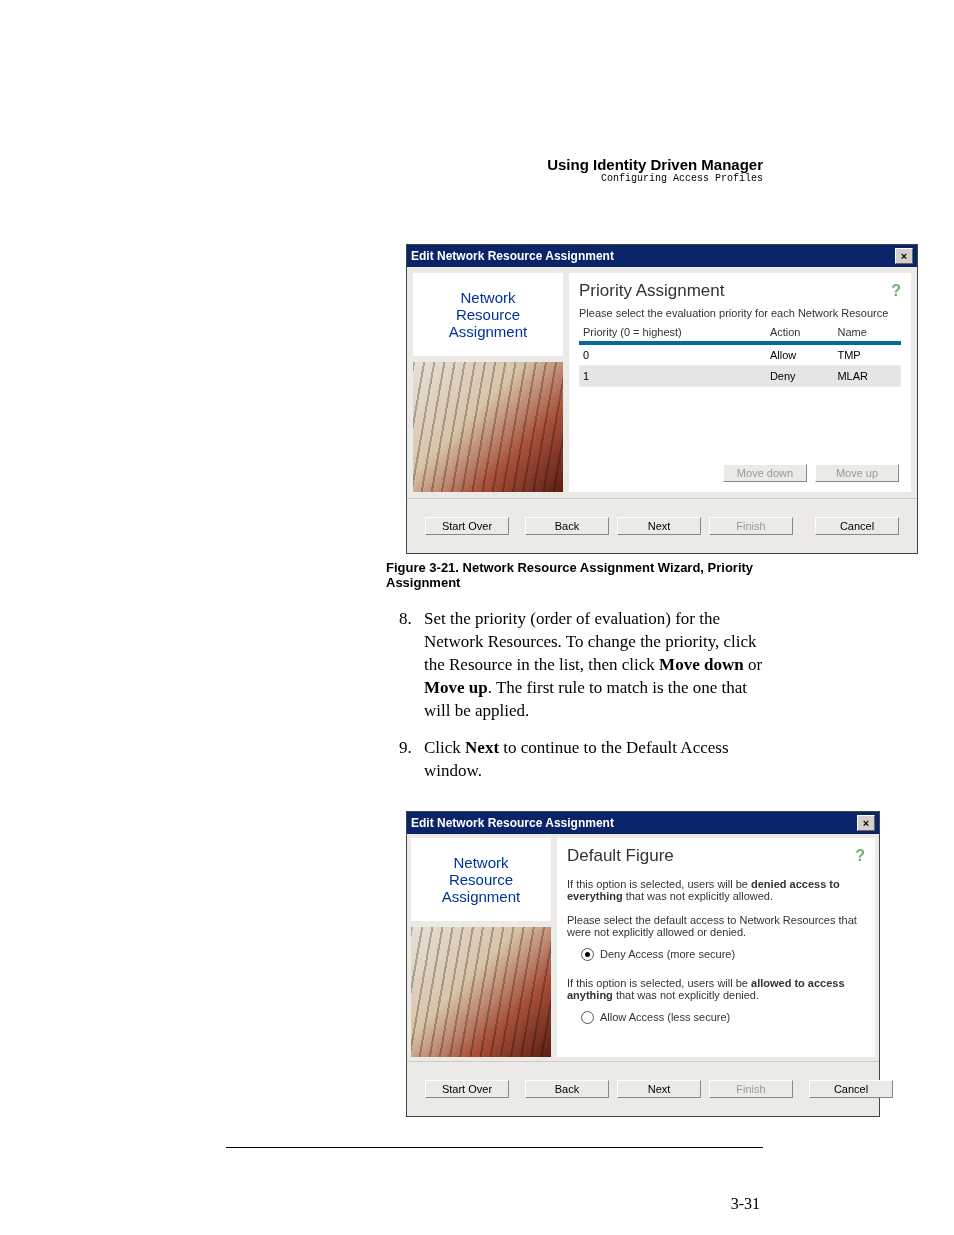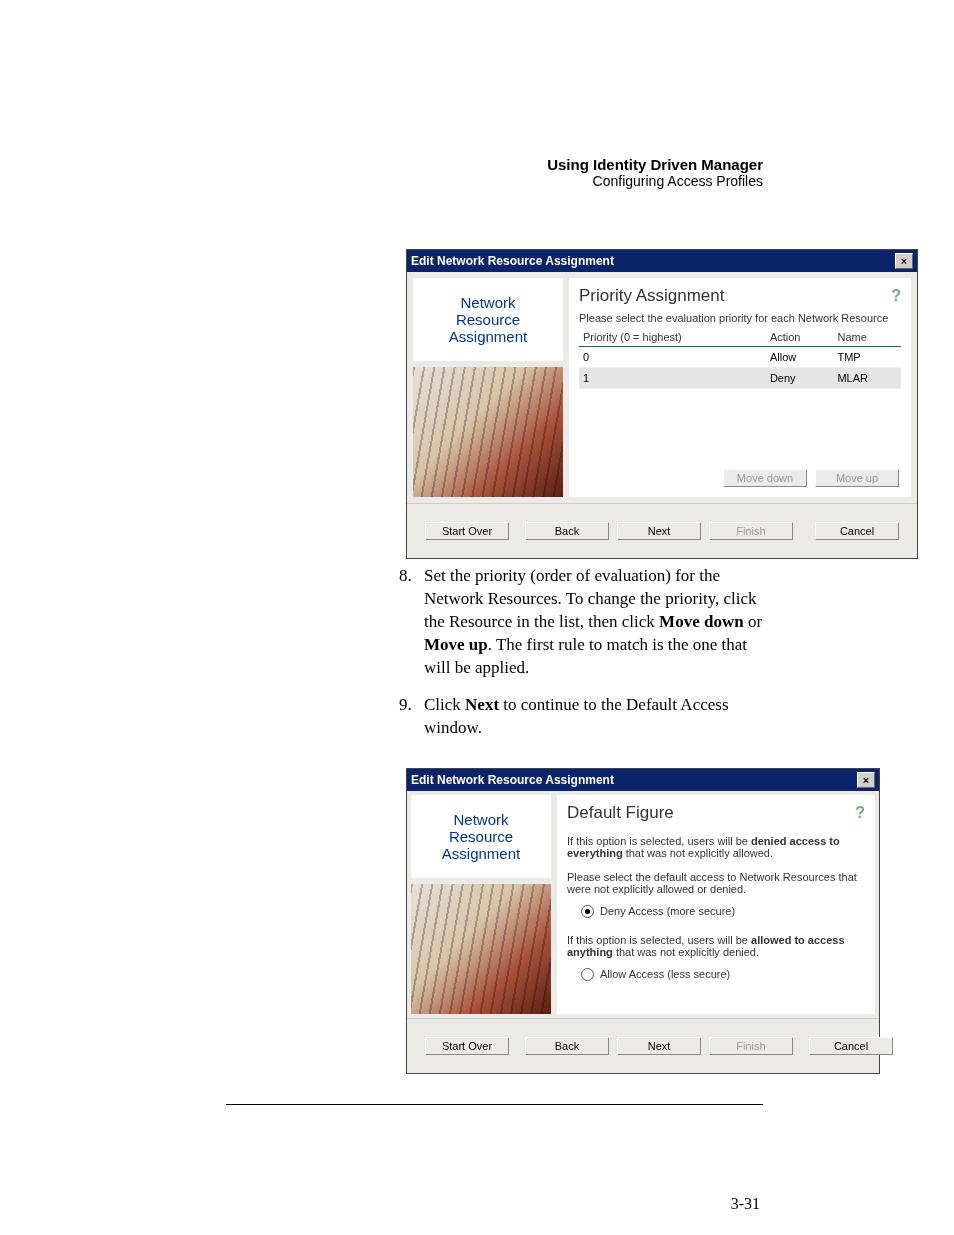--- a/index.html
+++ b/index.html
@@ -1,19 +1,19 @@
 <!DOCTYPE html>
 <html><head>
 <meta charset="utf-8">
 <style>
   html,body{margin:0;padding:0;background:#fff;font-family:"Times New Roman",serif;color:#000;}
   .page{box-sizing:border-box;width:762px;height:1235px;margin:16px auto;position:relative;padding:60px 95px 40px 130px;}
   .rh{ text-align:right; margin-top:80px; margin-bottom:60px;}
   .rh-title{font-family:Arial,Helvetica,sans-serif;font-weight:bold;font-size:15px;}
-  .rh-sub{font-family:Liberation Sans, sans-serif;font-size:14px;}
+  .rh-sub{font-family:Liberation Mono, monospace;font-size:10px;}
   .fig-wrap{margin:0 0 6px 180px;}
   .caption{font-family:Arial,Helvetica,sans-serif;font-weight:bold;font-size:13px;margin:6px 0 18px 160px;}
   ol.body{margin:0 0 28px 190px;padding:0;font-size:17px;line-height:1.35;}
   ol.body>li{margin-bottom:14px;padding-left:8px;}
   .bold{font-weight:bold;}
   .rule{border:0;border-top:1.5px solid #000;margin:30px 0 6px 0;}
   .pgnum{position:absolute;right:98px;bottom:38px;font-size:16px;}
 
   
   .wizA{width:510px;border:1px solid #444;font-family:Tahoma,Arial,sans-serif;background:#eceae6;}
@@ -23,21 +23,21 @@
   .wizA-body.tight{padding:4px;}
   .leftcol{width:150px;display:flex;flex-direction:column;gap:6px;text-align:center;}
   .leftlabel{background:#fff;color:#003399;font-family:Arial,sans-serif;font-size:15px;padding:16px 12px;flex:0 0 auto;}
   .leftimg{flex:1;background:linear-gradient(135deg,#e8e0d8 0%,#d8c4a8 40%,#a8503a 70%,#5a1f12 100%);position:relative;overflow:hidden;min-height:130px;}
   .leftimg::before{content:"";position:absolute;inset:0;background:repeating-linear-gradient(100deg,rgba(0,0,0,.25) 0 2px,transparent 2px 10px);}
   .rightcol{flex:1;background:#fff;padding:8px 10px 6px 10px;display:flex;flex-direction:column;}
   .h2{font-family:Arial,sans-serif;font-size:17px;color:#333;margin:0 0 6px 0;display:flex;justify-content:space-between;align-items:center;}
   .help-q{font-family:Arial;font-weight:bold;color:#6fb06f;font-size:16px;}
   .small{font-size:11px;color:#333;margin-bottom:4px;}
   table.tbl{width:100%;border-collapse:collapse;font-size:11px;}
-  table.tbl th{text-align:left;font-weight:normal;color:#333;border-bottom:1px solid #0369a1;padding:3px 4px;background:#fff;}
+  table.tbl th{text-align:left;font-weight:normal;color:#333;border-bottom:4px solid #0369a1;padding:3px 4px;background:#fff;}
   table.tbl td{padding:4px 4px;border-bottom:1px solid #eee;}
   table.tbl tr.sel td{background:#e5e5e5;}
   .spacer{flex:1;}
   .btnrow{display:flex;gap:8px;justify-content:flex-end;padding:4px 2px;}
   .btn{font:11px Tahoma,Arial;padding:2px 10px;background:#eceae6;border:1px solid #888;border-top-color:#fff;border-left-color:#fff;min-width:62px;text-align:center;}
   .btn.dis{color:#999;}
   .footer{display:flex;align-items:center;gap:8px;padding:18px;border-top:1px solid #ccc;background:#eceae6;}
   .footer .push{margin-left:auto;}
 
   
@@ -111,20 +111,21 @@
         <span class="btn">Start Over</span>
         <span class="push"></span>
         <span class="btn">Back</span>
         <span class="btn">Next</span>
         <span class="btn dis">Finish</span>
         <span style="width:30px"></span>
         <span class="btn">Cancel</span>
       </div>
     </div>
   </div>
+  <div class="caption">Figure 3-21. Network Resource Assignment Wizard, Priority Assignment</div>
 
   <ol class="body" start="8">
     <li>
       <span>Set the priority (order of evaluation) for the Network Resources. To change the priority, click the Resource in the list, then click </span><span class="bold">Move down</span><span> or </span><span class="bold">Move up</span><span>. The first rule to match is the one that will be applied.</span>
     </li>
     <li>
       <span>Click </span><span class="bold">Next</span><span> to continue to the Default Access window.</span>
     </li>
   </ol>
 

